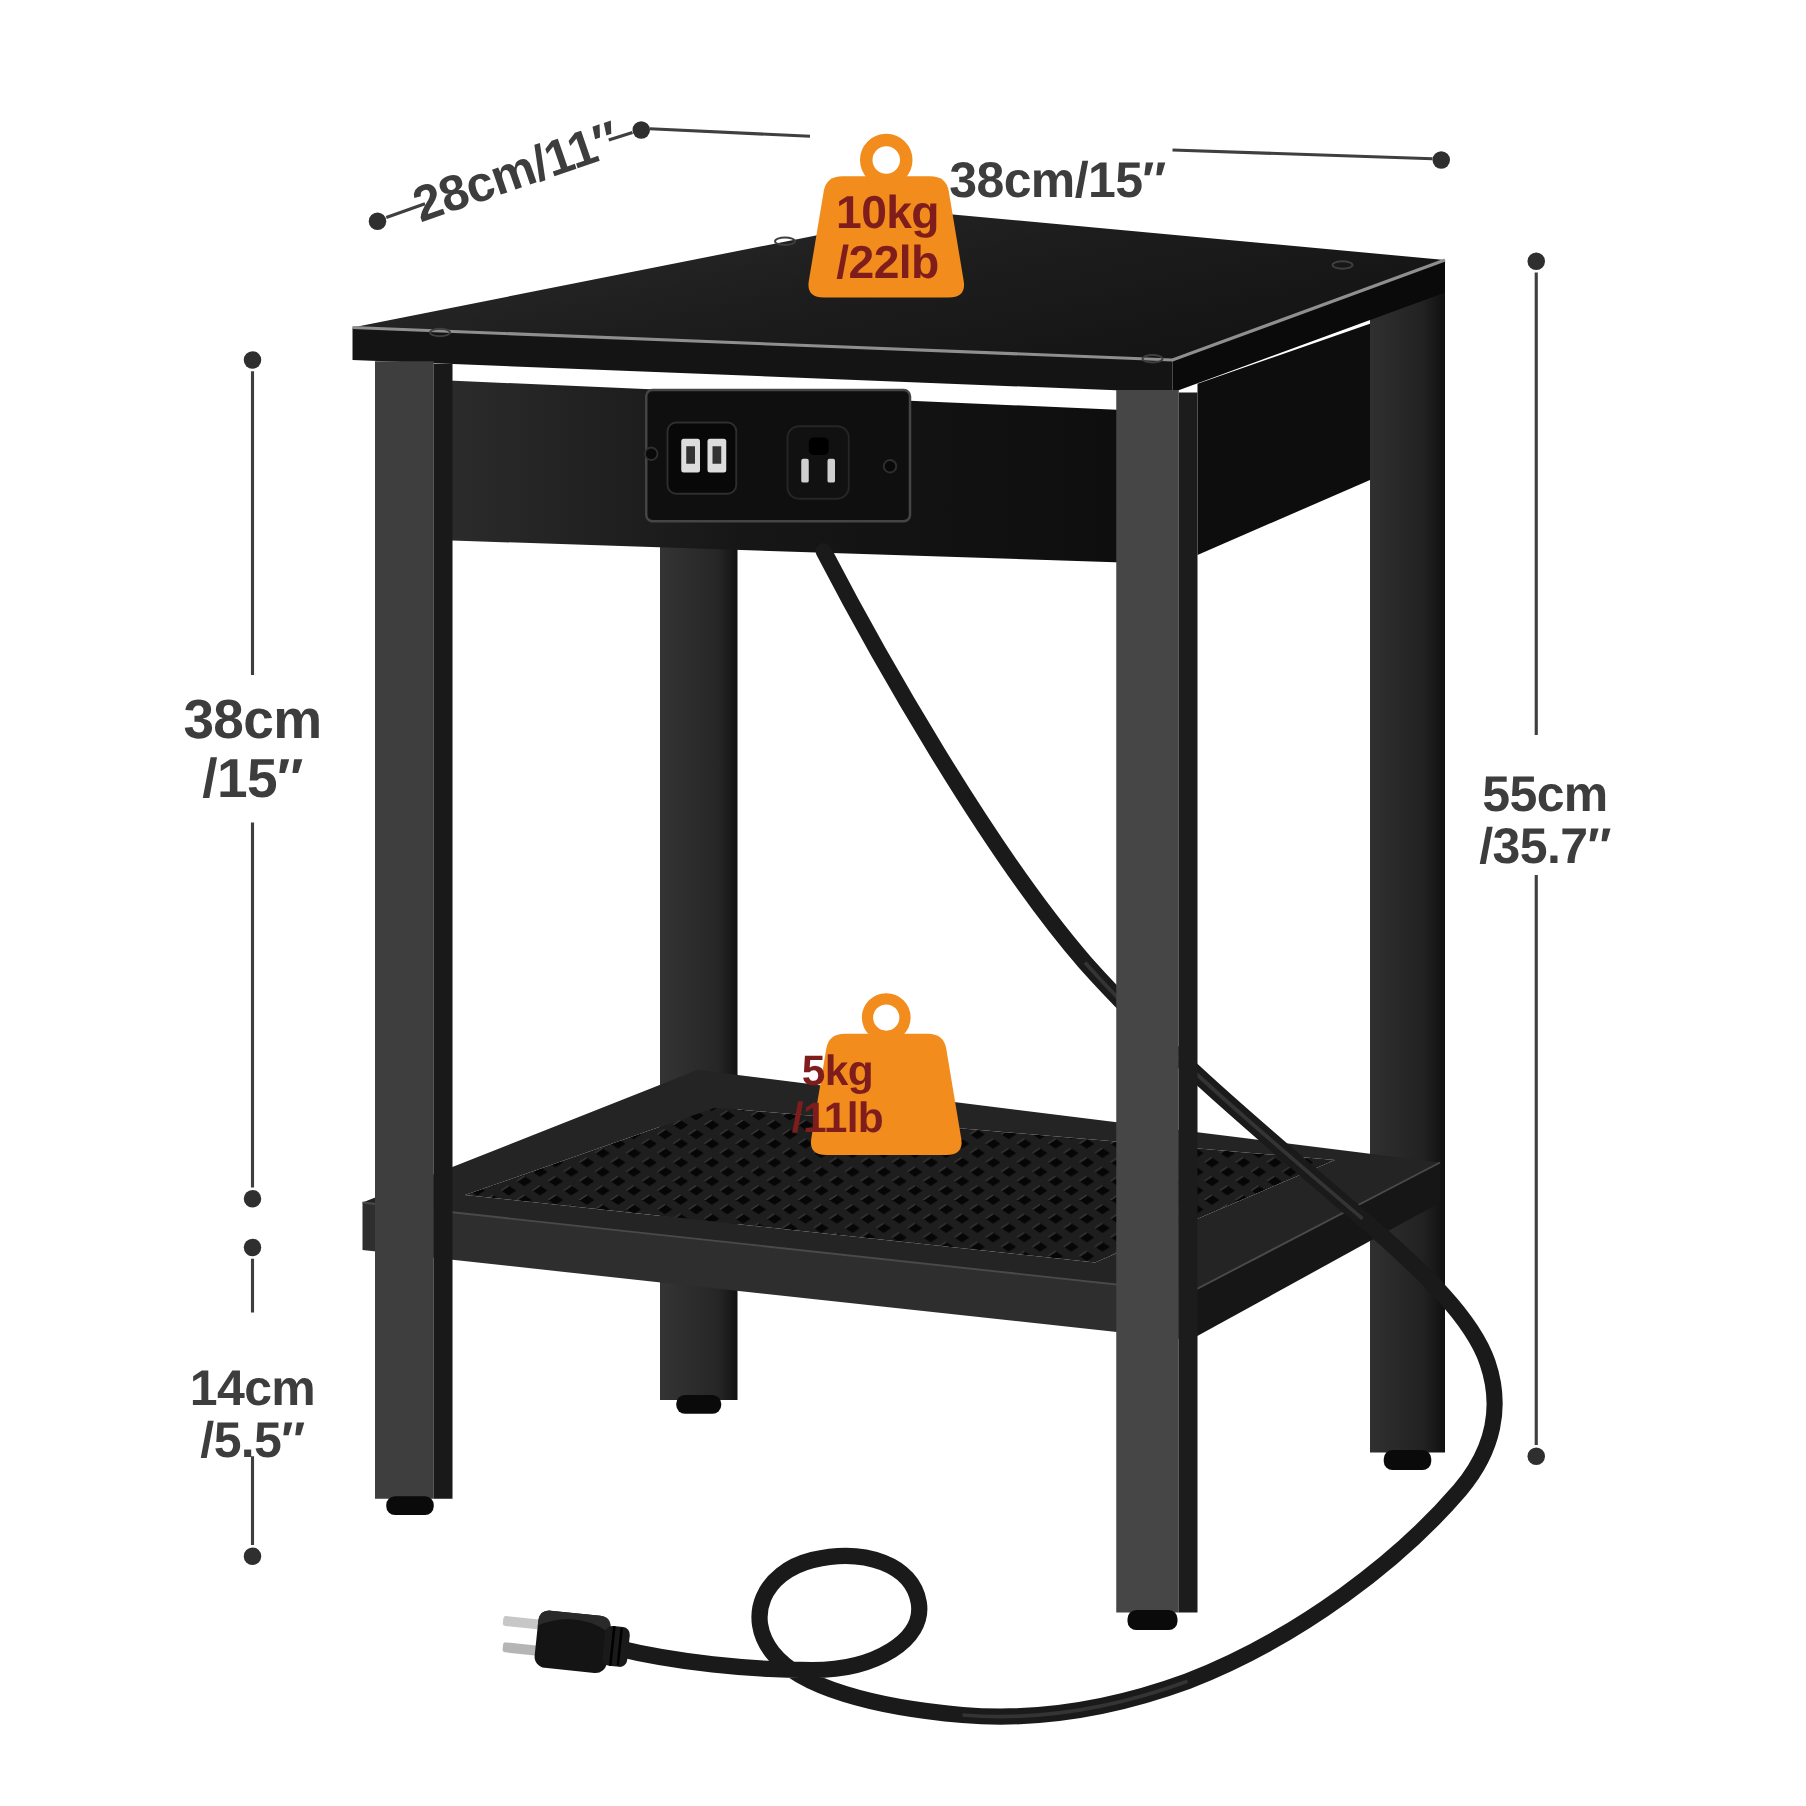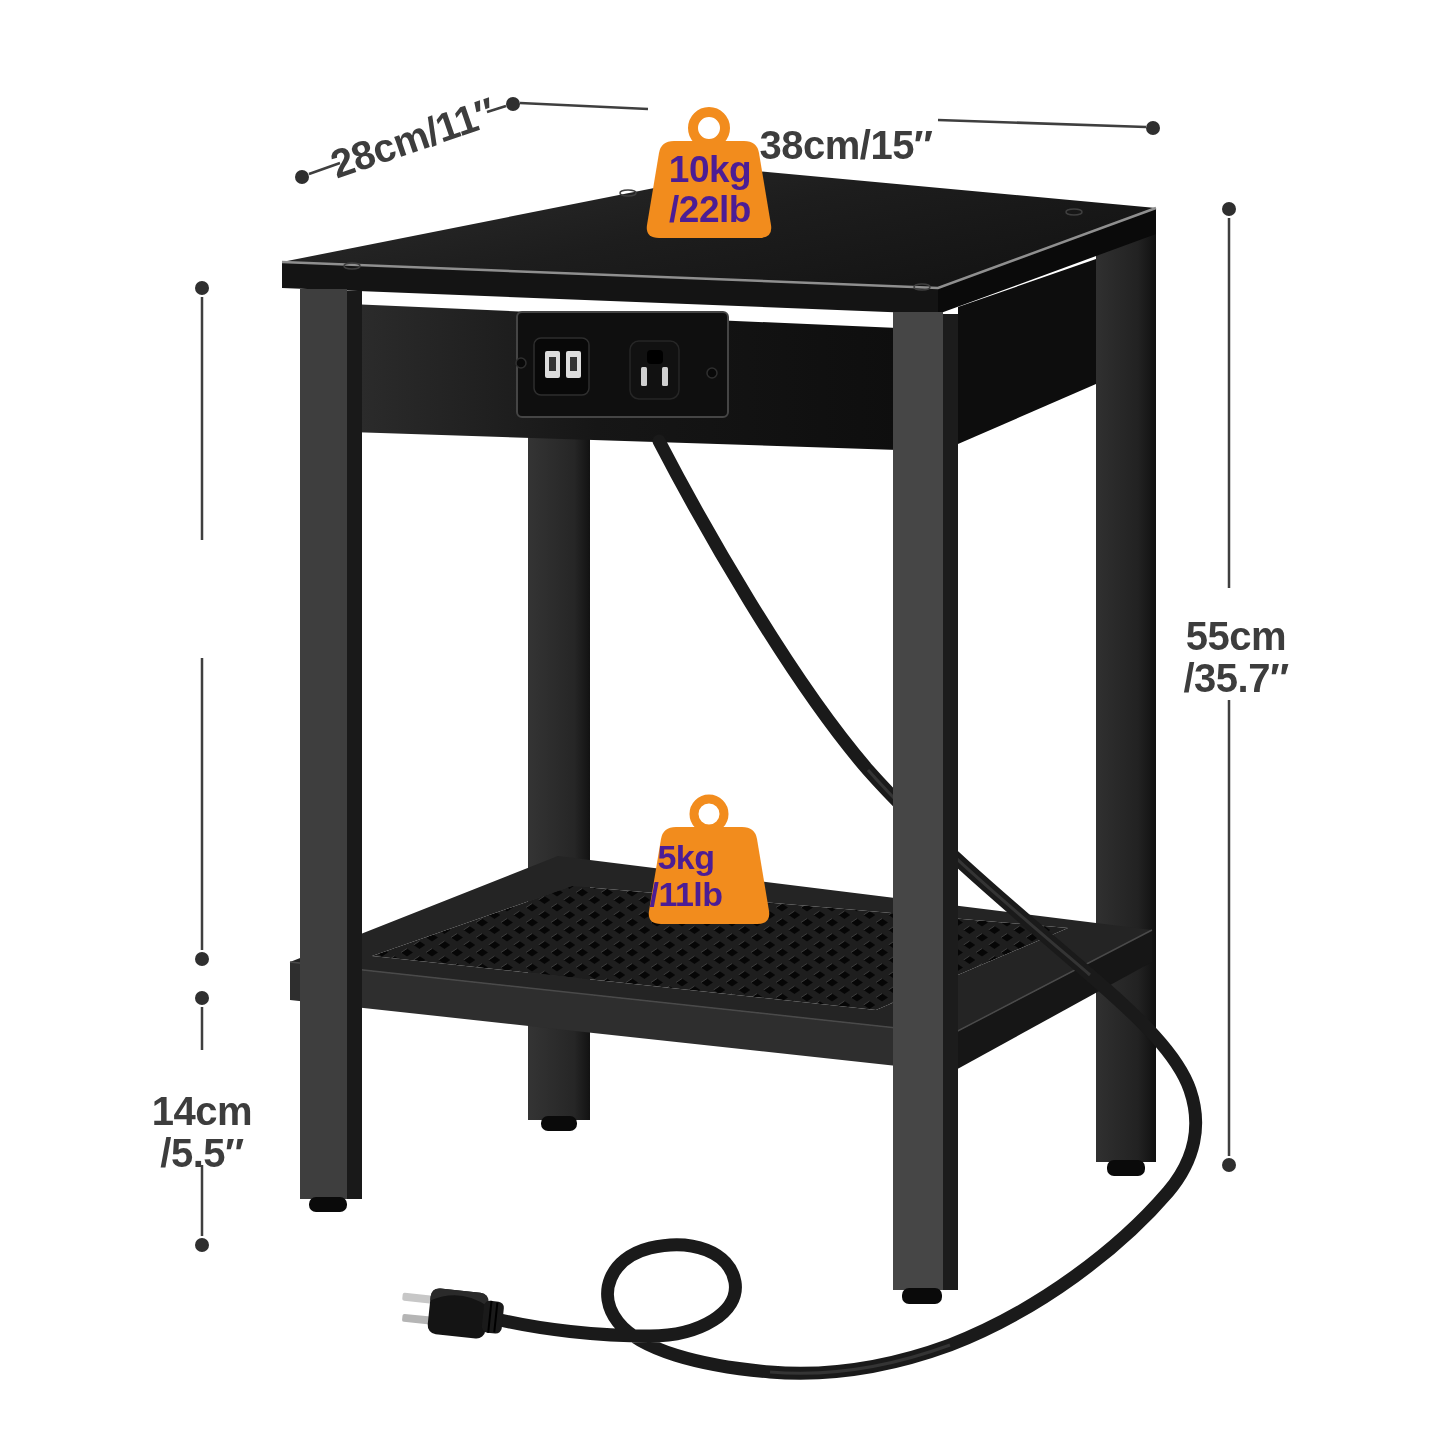--- a/index.html
+++ b/index.html
@@ -9,21 +9,21 @@
   }
   #scene{position:absolute;left:0;top:0;}
   .dim-label{
     position:absolute;color:#3d3d3d;font-weight:700;text-align:center;
     transform:translate(-50%,-50%);line-height:1.06;letter-spacing:-0.5px;white-space:nowrap;
   }
   .dim-single{font-size:40px;}
   .dim-stacked{font-size:44px;}
   .dim-stacked-sm{font-size:40px;}
   .badge-label{
-    position:absolute;color:#4c1d95;font-weight:700;text-align:center;
+    position:absolute;color:#7f1d1d;font-weight:700;text-align:center;
     transform:translate(-50%,-50%);line-height:1.08;letter-spacing:-0.5px;white-space:nowrap;
   }
   .badge-label-lg{font-size:37px;}
   .badge-label-sm{font-size:34px;}
   .rot-depth{transform:translate(-50%,-50%) rotate(-19deg);}
 </style>
 </head>
 <body>
 
 <div id="stage">
@@ -186,34 +186,38 @@
     <g>
       <circle cx="709" cy="814" r="15" fill="none" stroke-width="9" stroke="#F28C1D"></circle>
       <path d="M676,827 L742,827 Q755,827 757,839 L769,911 Q771,924 757,924 L661,924 Q647,924 649,911 L661,839 Q663,827 676,827 Z" fill="#F28C1D"></path>
     </g>
   </svg>
 
   <div class="dim-label dim-single rot-depth" style="left:413px;top:138px;">28cm/11″</div>
 
   <div class="dim-label dim-single" style="left:846px;top:109px;margin-top:36px;">38cm/15″</div>
 
+  <div class="dim-label dim-stacked" style="left:202px;top:600px;">
+    <div>38cm</div>
+    <div>/15″</div>
+  </div>
 
   <div class="dim-label dim-stacked-sm" style="left:1236px;top:641px;margin-top:16px;">
     <div>55cm</div>
     <div>/35.7″</div>
   </div>
 
   <div class="dim-label dim-stacked-sm" style="left:202px;top:1132px;">
     <div>14cm</div>
     <div>/5.5″</div>
   </div>
 
   <div class="badge-label badge-label-lg" style="left:710px;top:190px;">
     <div>10kg</div>
     <div>/22lb</div>
   </div>
 
-  <div class="badge-label badge-label-sm" style="left:686px;top:876px;text-align:center;">
+  <div class="badge-label badge-label-sm" style="left:670px;top:876px;text-align:center;">
     <div>5kg</div>
     <div>/11lb</div>
   </div>
 
 </div>
 
 </body></html>

